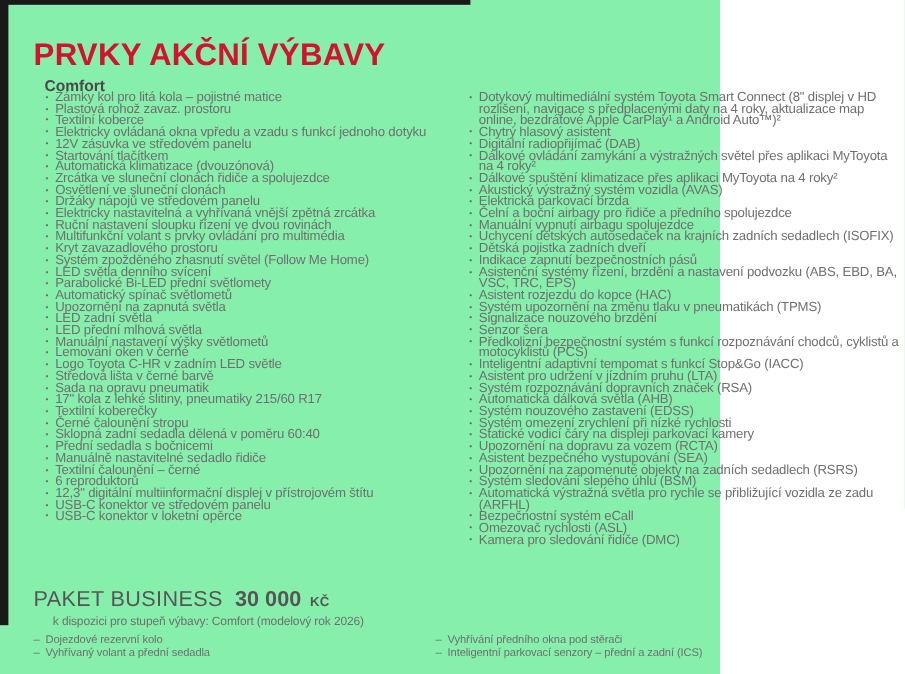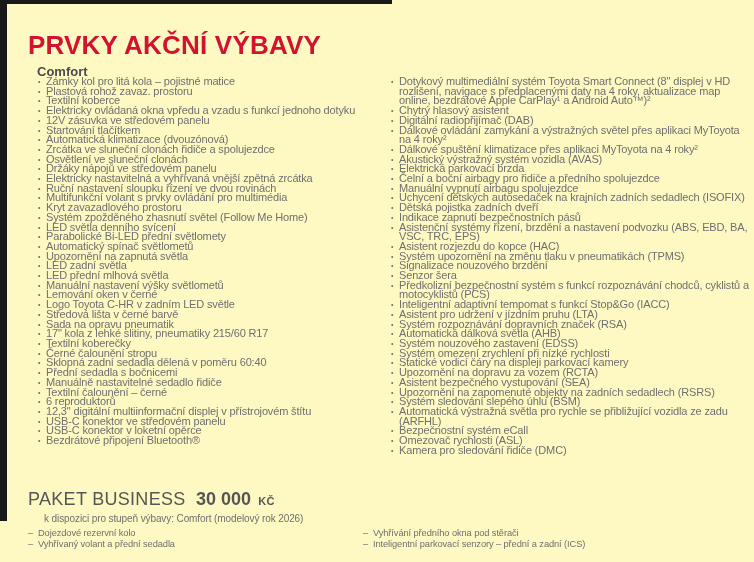--- a/index.html
+++ b/index.html
@@ -8,21 +8,21 @@
     --body:#6f6f6f;
     --edge:#191919;
   }
   *{box-sizing:border-box;}
   html,body{margin:0;padding:0;}
   body{
     width:754px;height:562px;background:#ffffff;
     font-family:"Liberation Sans",sans-serif;
     position:relative;overflow:hidden;
   }
-  .page{position:relative;width:754px;height:562px;background:#fef9c3;}
+  .page{position:relative;width:600px;height:562px;background:#86efac;}
 
   .edge-left{position:absolute;left:0;top:0;width:7px;height:521px;background:var(--edge);}
   .edge-top{position:absolute;left:0;top:0;width:392px;height:4px;background:var(--edge);}
 
   .page-title{
     position:absolute;left:28px;top:13px;
     font-size:26px;font-weight:700;color:var(--accent);
     letter-spacing:.2px;white-space:nowrap;
   }
   .section-heading{
@@ -112,21 +112,20 @@
           <li>Textilní koberečky</li>
           <li>Černé čalounění stropu</li>
           <li>Sklopná zadní sedadla dělená v poměru 60:40</li>
           <li>Přední sedadla s bočnicemi</li>
           <li>Manuálně nastavitelné sedadlo řidiče</li>
           <li>Textilní čalounění – černé</li>
           <li>6 reproduktorů</li>
           <li>12,3" digitální multiinformační displej v přístrojovém štítu</li>
           <li>USB-C konektor ve středovém panelu</li>
           <li>USB-C konektor v loketní opěrce</li>
-          <li>Bezdrátové připojení Bluetooth®</li>
         </ul>
     </div>
     <div class="col-right">
       <ul class="eq">
           <li>Dotykový multimediální systém Toyota Smart Connect (8" displej v HD rozlišení, navigace s předplacenými daty na 4 roky, aktualizace map online, bezdrátové Apple CarPlay¹ a Android Auto™)²</li>
           <li>Chytrý hlasový asistent</li>
           <li>Digitální radiopřijímač (DAB)</li>
           <li>Dálkové ovládání zamykání a výstražných světel přes aplikaci MyToyota na 4 roky²</li>
           <li>Dálkové spuštění klimatizace přes aplikaci MyToyota na 4 roky²</li>
           <li>Akustický výstražný systém vozidla (AVAS)</li>

